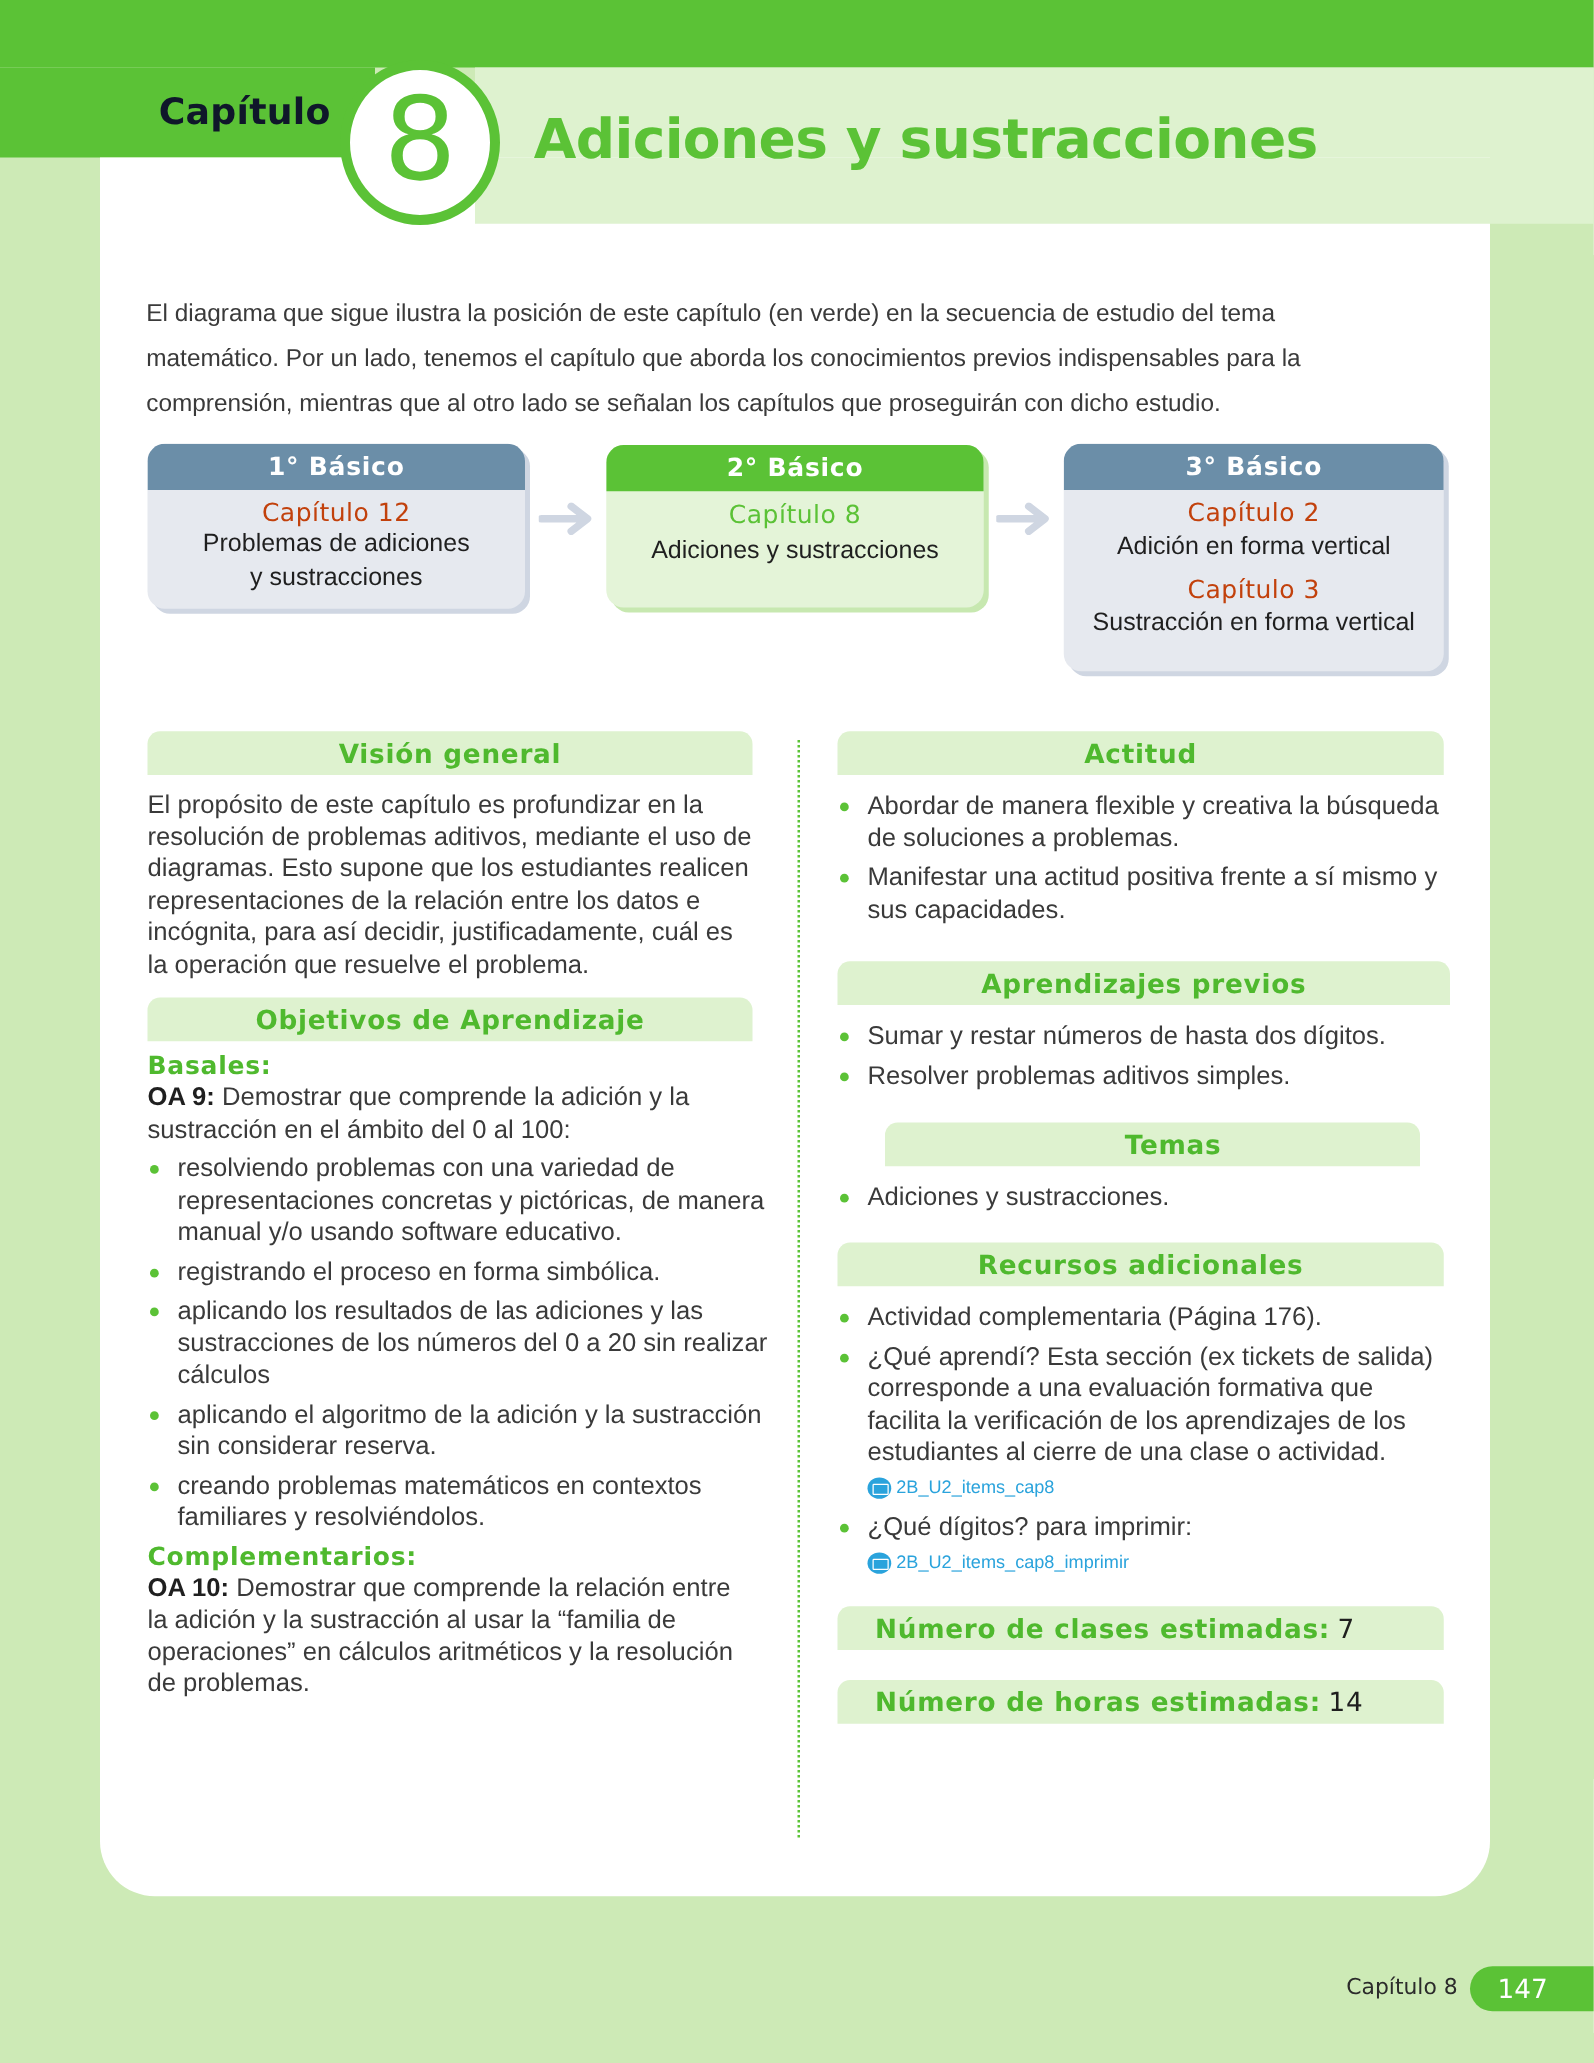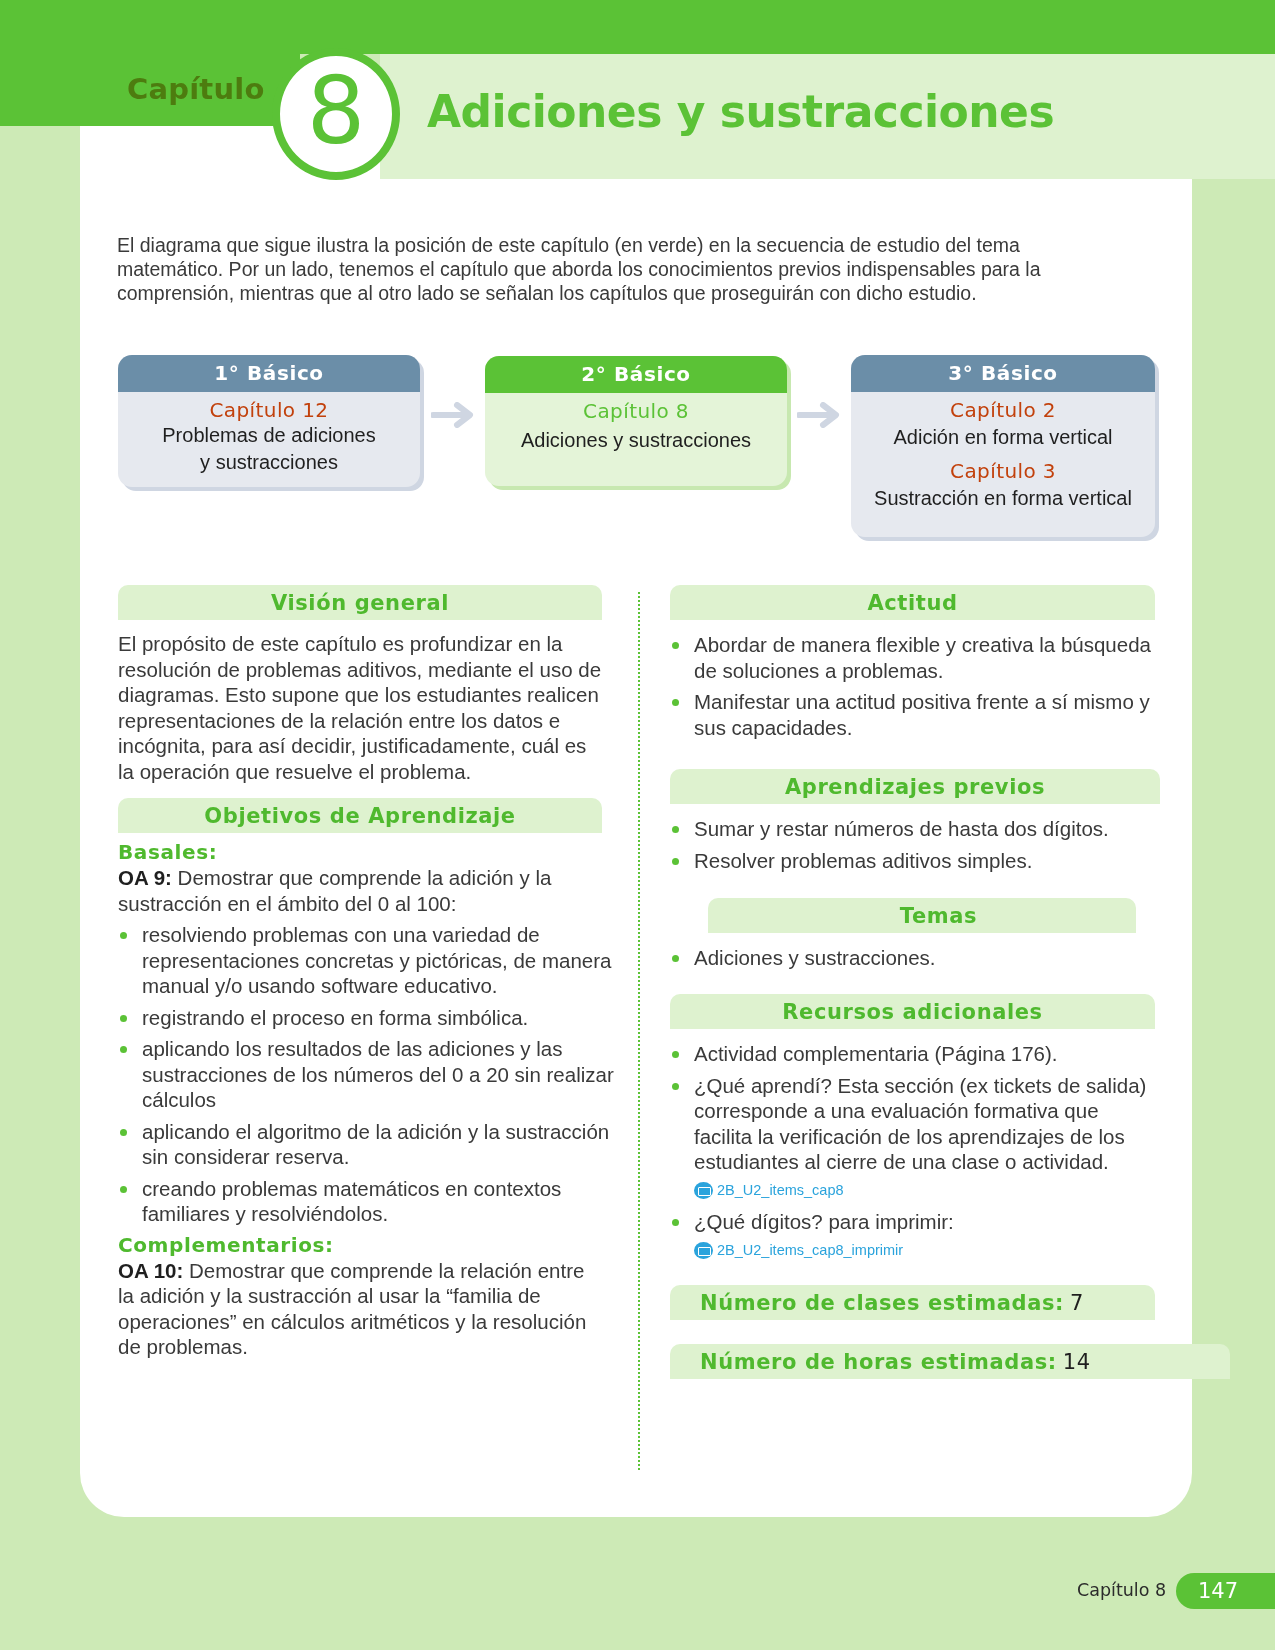--- a/index.html
+++ b/index.html
@@ -13,36 +13,36 @@
   }
   .top-band { position: absolute; left: 0; top: 0; width: 1275px; height: 54px; background: #5bc236; }
   .cap-band { position: absolute; left: 0; top: 54px; width: 300px; height: 72px; background: #5bc236; }
   .title-band { position: absolute; left: 380px; top: 54px; width: 895px; height: 125px; background: #def2cf; }
   .card {
     position: absolute; left: 80px; top: 126px; width: 1112px; height: 1391px;
     background: #ffffff; border-radius: 0 0 44px 44px;
   }
   .card-top-cover { position: absolute; left: 380px; top: 126px; width: 812px; height: 53px; background: #def2cf; }
   .cap-label {
-    position: absolute; left: 127px; top: 72px; color: #4d7c0f;
+    position: absolute; left: 127px; top: 72px; color: #0f172a;
     font-family: "DejaVu Sans", sans-serif; font-size: 29px; font-weight: bold; letter-spacing: 0.2px;
   }
   .cap-circle {
     position: absolute; left: 272px; top: 48px; width: 128px; height: 132px;
     border-radius: 50%; background: #ffffff; border: 8px solid #5bc236;
     display: flex; align-items: center; justify-content: center;
   }
   .cap-num { color: #5bc236; font-family: "DejaVu Sans", sans-serif; font-size: 92px; line-height: 1; font-weight: normal; margin-top: -4px; }
   .page-title {
     position: absolute; left: 427px; top: 86px; color: #5bc236;
     font-family: "DejaVu Sans", sans-serif; font-size: 44px; font-weight: bold; letter-spacing: -0.5px;
   }
   .intro {
     position: absolute; left: 117px; top: 233px; width: 1000px;
-    font-size: 19.5px; line-height: 24px; color: #3a3a3a; font-family: "Liberation Sans", sans-serif;
+    font-size: 19.5px; line-height: 36px; color: #3a3a3a; font-family: "Liberation Sans", sans-serif;
   }
   
   .dbox { position: absolute; border-radius: 14px; overflow: hidden; text-align: center; }
   .dbox .dhead { height: 37px; line-height: 37px; color: #fff; font-weight: bold; font-size: 20px; letter-spacing: 0.6px; font-family: "DejaVu Sans", sans-serif; text-align: center; }
   .dbox .dcap { font-size: 20px; margin-top: 6px; font-family: "DejaVu Sans", sans-serif; letter-spacing: 0.4px; }
   .dbox .dtext { font-size: 20px; color: #1f1f1f; line-height: 27px; font-family: "Liberation Sans", sans-serif; }
   .gray { background: #e6e9ef; box-shadow: 4px 4px 0 #cfd6e2; }
   .gray .dhead { background: #6b8ea8; }
   .gray .dcap { color: #c2410c; }
   .green { background: #e4f4d8; box-shadow: 4px 4px 0 #c7e8b0; }
@@ -175,18 +175,18 @@
     <div class="link">
       <span class="folder"></span>
       <span>2B_U2_items_cap8_imprimir</span>
     </div>
   </li>
 </ul>
 
 <div class="sect-head left-al" style="left:670px;top:1285px;width:485px;">
   <span>Número de clases estimadas:</span><span class="num">7</span>
 </div>
-<div class="sect-head left-al" style="left:670px;top:1344px;width:560px;">
+<div class="sect-head left-al" style="left:670px;top:1344px;width:485px;">
   <span>Número de horas estimadas:</span><span class="num">14</span>
 </div>
 
 <div class="footer-cap">Capítulo 8</div>
 <div class="footer-page">147</div>
 
 </body></html>

